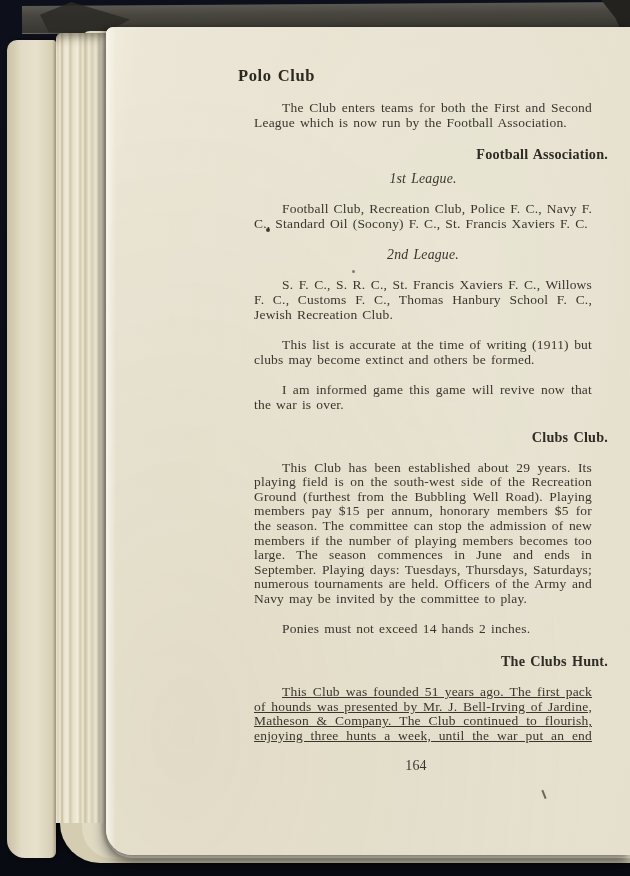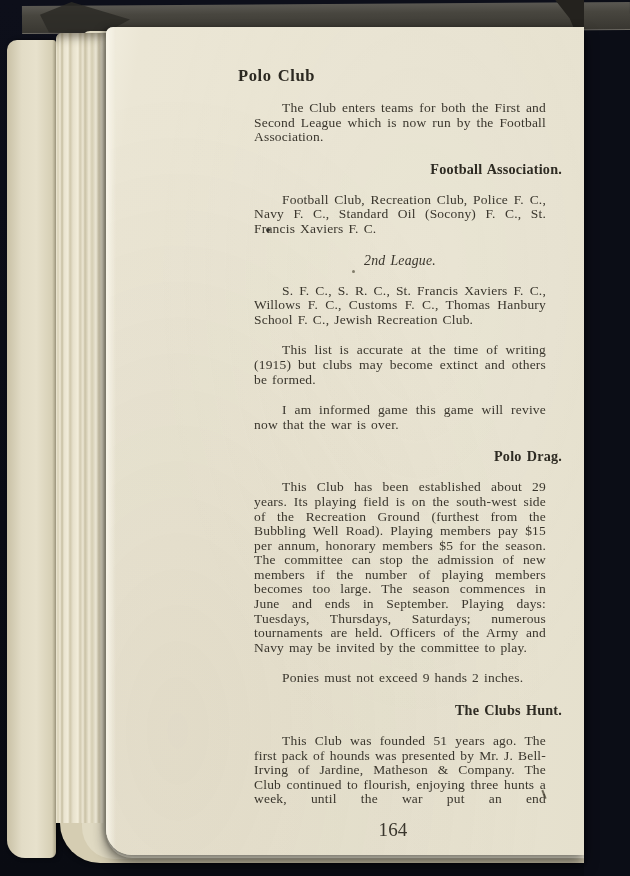--- a/index.html
+++ b/index.html
@@ -3,21 +3,21 @@
 <meta charset="utf-8">
 <style>
   html, body {
     margin: 0; padding: 0;
     width: 630px; height: 876px;
     overflow: hidden;
     background: #0b0d16;
   }
   .scene {
     position: relative;
-    width: 584px; height: 876px;
+    width: 630px; height: 876px;
     background: linear-gradient(180deg, #0d0f1a 0%, #0a0c15 60%, #090b12 100%);
     font-family: "Liberation Serif", "DejaVu Serif", serif;
   }
 
   
   .cover-top {
     position: absolute;
     left: 22px; top: 4px; width: 608px; height: 27px;
     background: linear-gradient(180deg, #5a5852 0%, #48463f 35%, #393731 100%);
     transform: rotate(-0.4deg);
@@ -125,26 +125,27 @@
     margin: 9px 0 7px 0;
     line-height: 15px;
   }
   .para {
     margin: 16px;
     text-align: justify;
     text-indent: 28px;
   }
   .para.justify-last {
     text-align-last: justify;
+    text-decoration: underline;
   }
   .page-number {
     margin-top: 14px;
     text-align: center;
     text-indent: -14px;
-    font-size: 19px;
+    font-size: 14px;
     color: #3a362d;
   }
 
   
   .speck-1 {
     position: absolute;
     left: 160px; top: 201px; width: 4px; height: 4px;
     background: #262420; border-radius: 50%; opacity: 0.85;
   }
   .speck-2 {
@@ -174,31 +175,32 @@
 
   <div class="page">
     <div class="page-content">
 
       <div class="book-title">Polo Club</div>
 
       <p class="para">The Club enters teams for both the First and Second League which is now run by the Football Association.</p>
 
       <div class="heading">Football Association.</div>
 
+      <div class="subheading">1st League.</div>
       <p class="para">Football Club, Recreation Club, Police F. C., Navy F. C., Standard Oil (Socony) F. C., St. Francis Xaviers F. C.</p>
 
       <div class="subheading">2nd League.</div>
       <p class="para">S. F. C., S. R. C., St. Francis Xaviers F. C., Willows F. C., Customs F. C., Thomas Hanbury School F. C., Jewish Recreation Club.</p>
-      <p class="para">This list is accurate at the time of writing (1915) but clubs may become extinct and others be formed.</p>
+      <p class="para">This list is accurate at the time of writing (1911) but clubs may become extinct and others be formed.</p>
 
       <p class="para">I am informed game this game will revive now that the war is over.</p>
 
-      <div class="heading">Polo Drag.</div>
+      <div class="heading">Clubs Club.</div>
       <p class="para">This Club has been established about 29 years. Its playing field is on the south-west side of the Recreation Ground (furthest from the Bubbling Well Road). Playing members pay $15 per annum, honorary members $5 for the season. The committee can stop the admission of new members if the number of playing members becomes too large. The season commences in June and ends in September. Playing days: Tuesdays, Thursdays, Saturdays; numerous tournaments are held. Officers of the Army and Navy may be invited by the committee to play.</p>
-      <p class="para">Ponies must not exceed 9 hands 2 inches.</p>
+      <p class="para">Ponies must not exceed 14 hands 2 inches.</p>
 
       <div class="heading">The Clubs Hunt.</div>
       <p class="para justify-last">This Club was founded 51 years ago. The first pack of hounds was presented by Mr. J. Bell-Irving of Jardine, Matheson &amp; Company. The Club continued to flourish, enjoying three hunts a week, until the war put an end</p>
 
       <div class="page-number">164</div>
     </div>
 
     <div class="speck-1"></div>
     <div class="speck-2"></div>
     <div class="mark-slash"></div>

